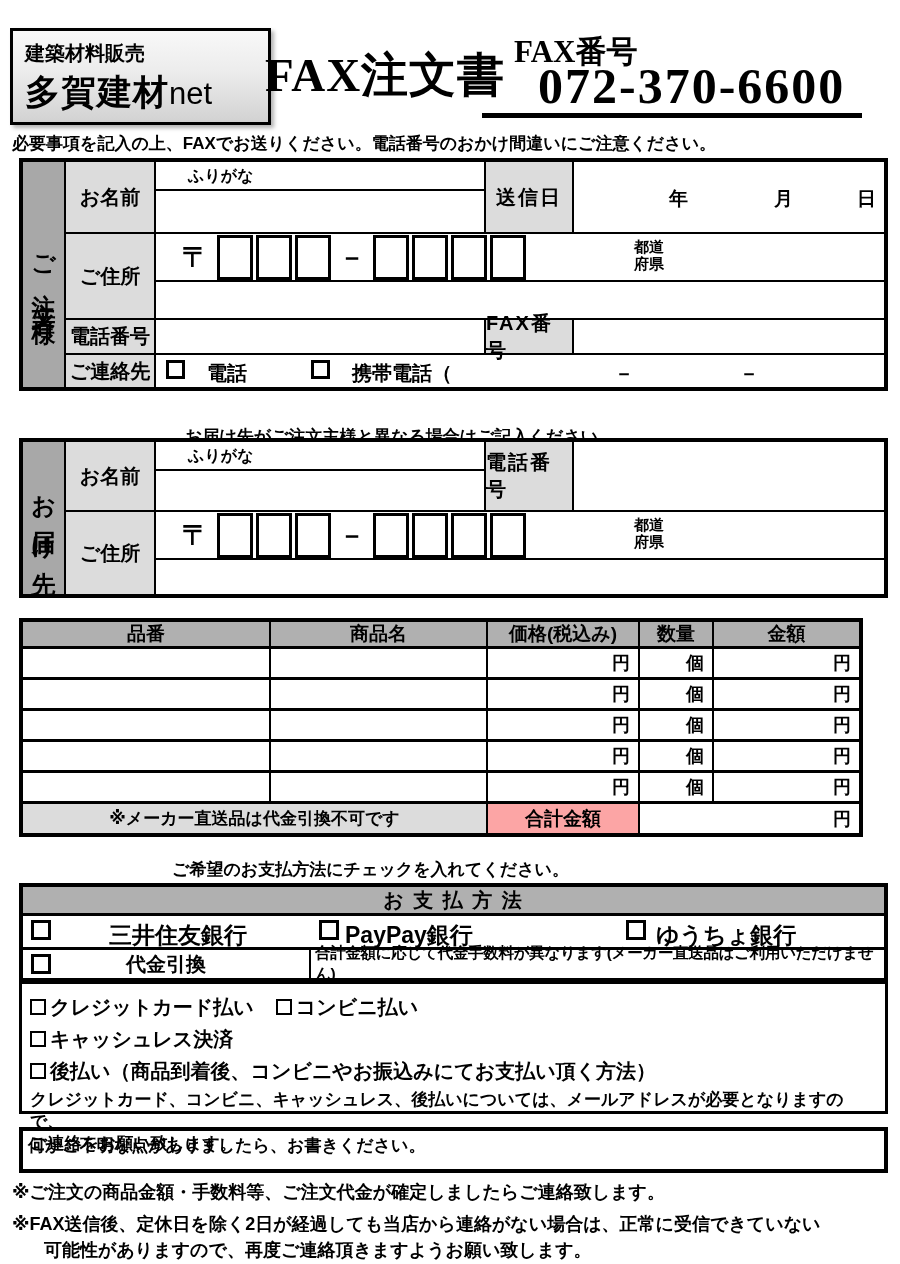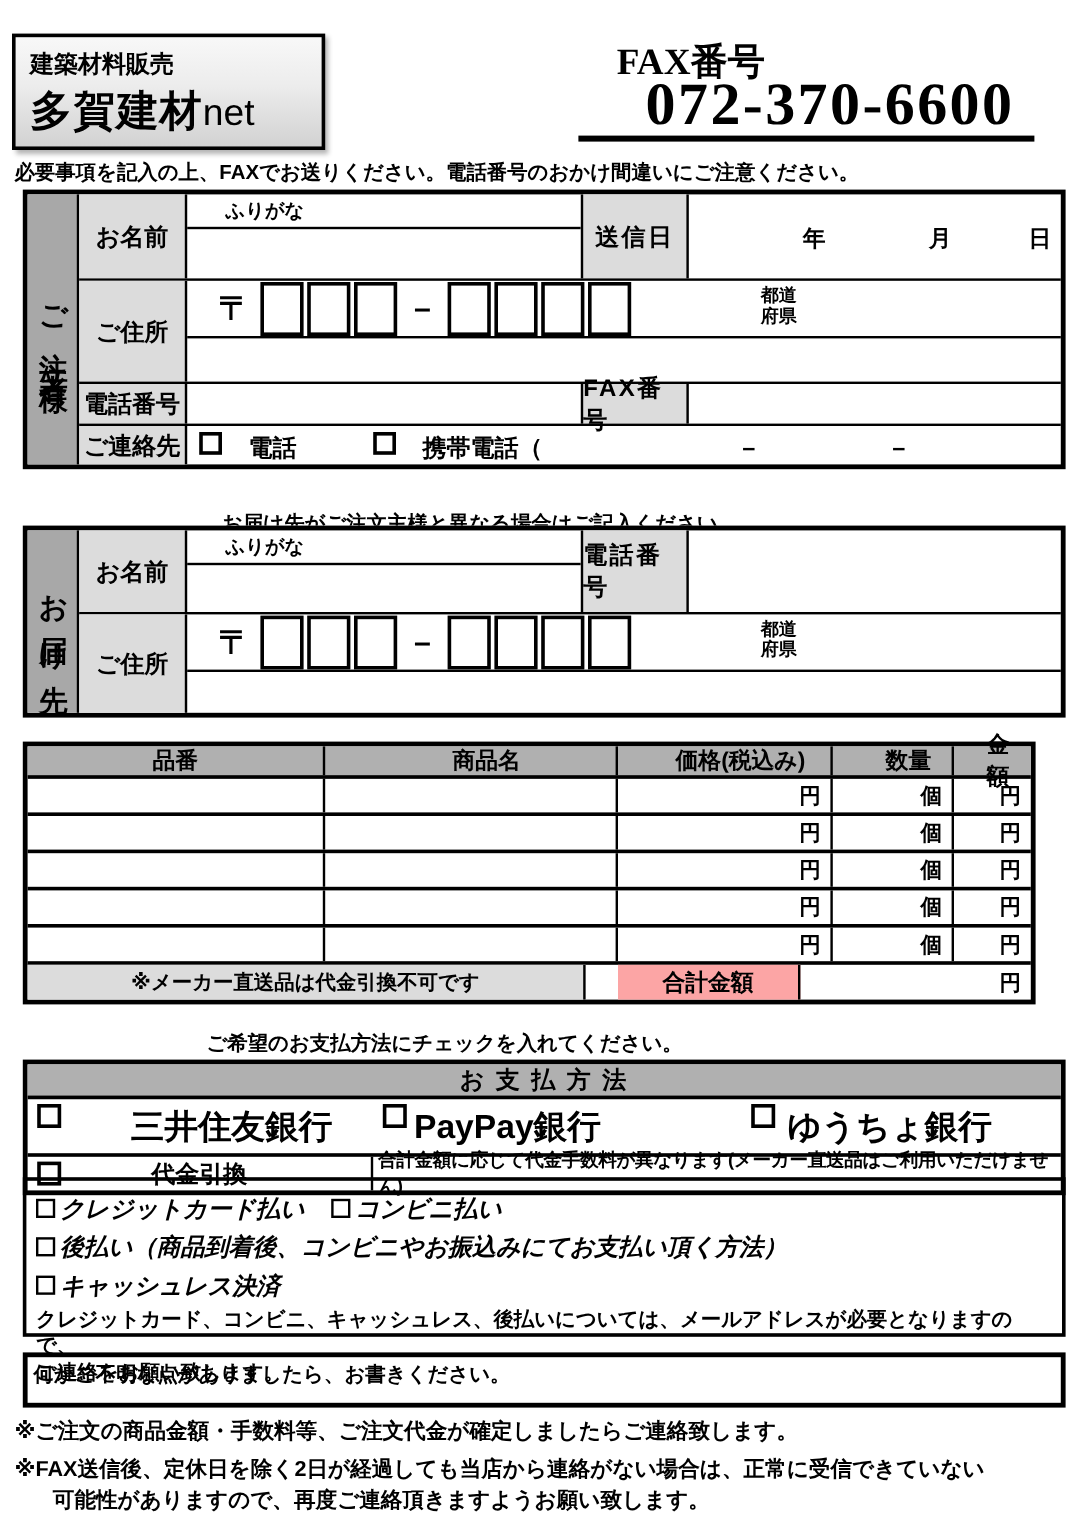--- a/index.html
+++ b/index.html
@@ -56,64 +56,65 @@
   .addrcol { flex: 1; display: flex; flex-direction: column; }
   .postalrow { border-bottom: 2px solid #000; position: relative; display: flex; align-items: center; }
   .pmark { font-size: 27px; font-weight: bold; margin: 0 8px 0 26px; }
   .pbox { width: 36px; height: 45px; border: 3px solid #000; background: #fff; margin-right: 3px; flex: none; }
   .pdash { font-size: 26px; font-weight: bold; margin: 0 8px 0 5px; }
   .pref { position: absolute; left: 478px; top: 4px; font-size: 15px; font-weight: bold; line-height: 1.15; text-align: center; }
   .contactrow { flex: 1; position: relative; font-size: 20px; font-weight: bold; }
   .cb { position: absolute; width: 19px; height: 19px; border: 3px solid #000; background: #fff; }
 
   
-  .pt-row { display: flex; gap: 27px; }
+  .pt-row { display: flex; }
   .pt-h { background: #b0b0b0; font-size: 19px; font-weight: bold; border-bottom: 3px solid #000; height: 27px; }
   .pt-h > div { display: flex; align-items: center; justify-content: center; }
   .pt-c1 { width: 248px; border-right: 2px solid #000; flex: none; }
   .pt-c2 { width: 217px; border-right: 2px solid #000; flex: none; }
   .pt-c3 { width: 152px; border-right: 2px solid #000; flex: none; }
   .pt-c4 { width: 74px; border-right: 2px solid #000; flex: none; }
   .pt-c5 { flex: 1; }
   .pt-d { height: 31px; border-bottom: 3px solid #000; font-size: 18px; font-weight: bold; }
   .pt-d .unit { display: flex; align-items: center; justify-content: flex-end; padding-right: 8px; }
   .pt-f { height: 29px; flex: 1; font-size: 18px; font-weight: bold; }
   .pt-note { width: 465px; background: #dcdcdc; border-right: 2px solid #000; display: flex; align-items: center; justify-content: center; font-size: 17px; flex: none; }
   .pt-total { width: 152px; background: #fca5a5; border-right: 2px solid #000; display: flex; align-items: center; justify-content: center; font-size: 19px; flex: none; }
   .pt-tunit { flex: 1; display: flex; align-items: center; justify-content: flex-end; padding-right: 8px; }
 
   .secnote { font-size: 17px; font-weight: bold; }
 
   
   .pay-h { height: 29px; background: #b0b0b0; border-bottom: 3px solid #000;
            display: flex; align-items: center; justify-content: center; font-size: 20px; font-weight: bold; letter-spacing: 2px; }
-  .pay-r1 { height: 45px; position: relative; font-size: 28px; font-weight: bold; }
+  .pay-r1 { height: 31px; position: relative; font-size: 23px; font-weight: bold; }
   .pay-r2 { height: 31px; border-top: 3px solid #000; display: flex; font-size: 20px; font-weight: bold; }
   .pay-cod { width: 288px; border-right: 2px solid #000; position: relative; display: flex; align-items: center; justify-content: center; flex: none; }
   .pay-note { flex: 1; display: flex; align-items: center; padding-left: 4px; font-size: 15.5px; font-weight: bold; letter-spacing: -0.3px; }
   .cb2 { position: absolute; width: 20px; height: 20px; border: 3px solid #000; background: #fff; top: 4px; }
 
   
   .otherbox { border: 3px solid #000; padding: 7px 8px; }
-  .opt-line { font-size: 20px; font-weight: bold; height: 32px; display: flex; align-items: center; font-style: italic; }
+  .opt-line { font-size: 20px; font-weight: bold; height: 32px; display: flex; align-items: center; }
   .cbs { display: inline-block; width: 16px; height: 16px; border: 2px solid #000; background: #fff; margin-right: 4px; flex: none; }
   .op-note { font-size: 17px; font-weight: bold; line-height: 1.3; margin-top: 2px; }
 
   .inqbox { border: 4px solid #000; padding: 3px 5px; font-size: 17px; font-weight: bold; }
   .fnote { font-size: 18px; font-weight: bold; }
 </style>
 </head>
 <body>
 
 <div class="page">
 
   <div class="abs logo">
     <div class="logo-line1">建築材料販売</div>
     <div class="logo-line2"><span>多賀建材</span><span class="suffix">net</span></div>
   </div>
+  <div class="abs form-title serif">FAX注文書</div>
   <div class="abs faxlabel serif">FAX番号</div>
   <div class="abs faxnumber serif">072-370-6600</div>
   <div class="abs fax-underline"></div>
   <div class="abs instruction">必要事項を記入の上、FAXでお送りください。電話番号のおかけ間違いにご注意ください。</div>
 
   <div class="abs tbl" style="left:19px; top:158px; width:869px; height:233px;">
     <div class="vbar">ご注文者様</div>
     <div class="tcol">
       <div class="trow" style="height:70px;">
         <div class="lbl">お名前</div>
@@ -275,25 +276,25 @@
   <div class="abs otherbox" style="left:19px; top:981px; width:869px; height:133px;">
     <div class="opt-line">
       <span class="cbs"></span>
       <span>クレジットカード払い</span>
       <span style="width:22px;"></span>
       <span class="cbs"></span>
       <span>コンビニ払い</span>
     </div>
     <div class="opt-line">
       <span class="cbs"></span>
-      <span>後払い（商品到着後、コンビニやお振込みにてお支払い頂く方法）</span>
+      <span>キャッシュレス決済</span>
     </div>
     <div class="opt-line">
       <span class="cbs"></span>
-      <span>キャッシュレス決済</span>
+      <span>後払い（商品到着後、コンビニやお振込みにてお支払い頂く方法）</span>
     </div>
     <div class="op-note">
       <span>クレジットカード、コンビニ、キャッシュレス、後払いについては、メールアドレスが必要となりますので、</span><br>
       <span>ご連絡をお願い致します。</span>
     </div>
   </div>
 
   <div class="abs fnote" style="left:12px; top:1180px;">※ご注文の商品金額・手数料等、ご注文代金が確定しましたらご連絡致します。</div>
 
   <div class="abs inqbox" style="left:19px; top:1127px; width:869px; height:46px;">

